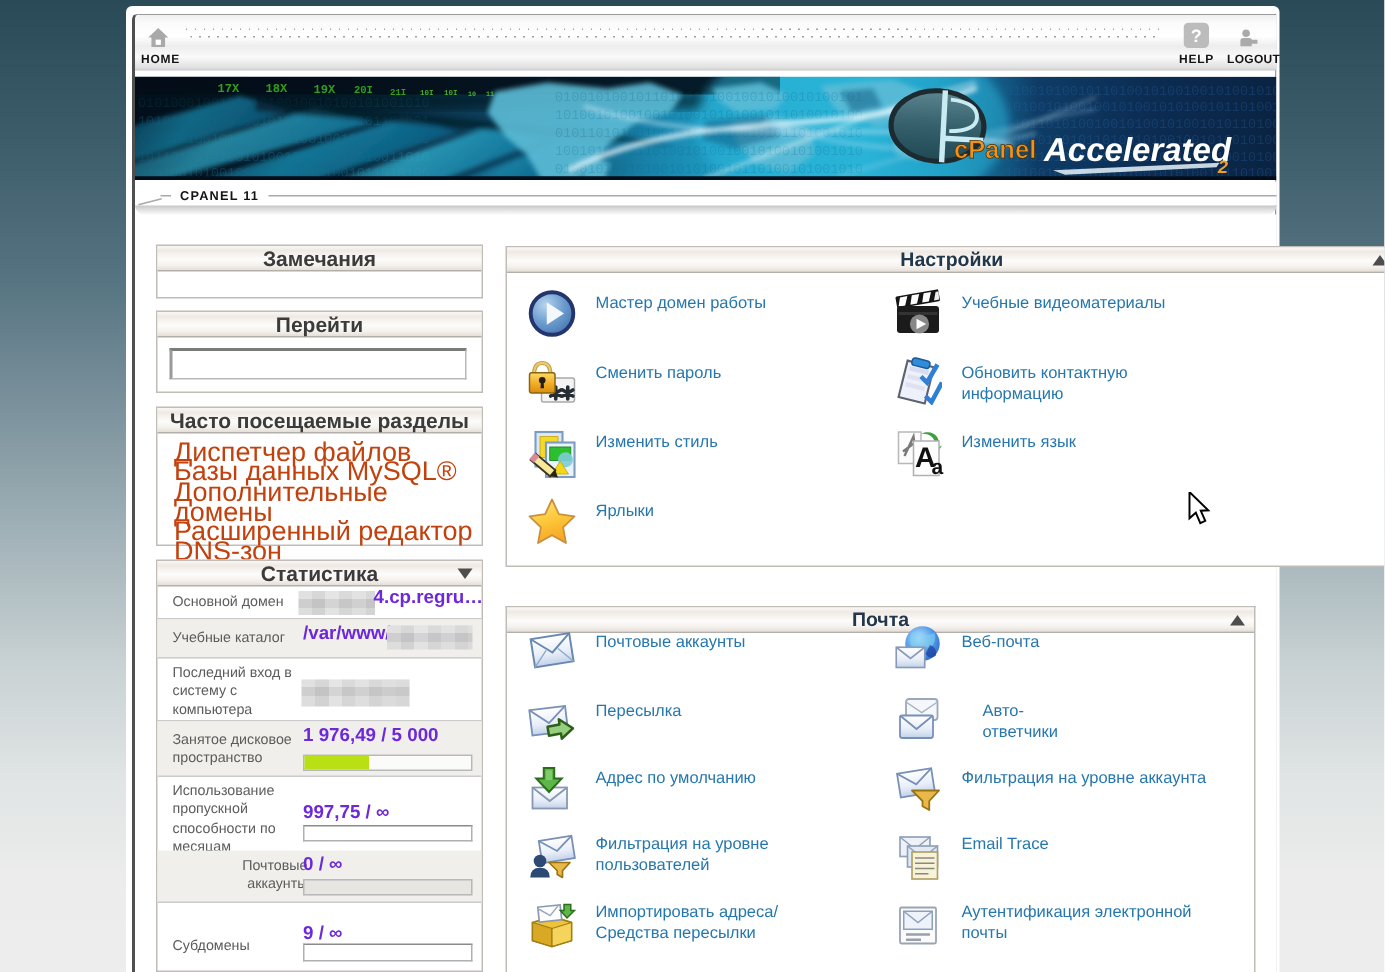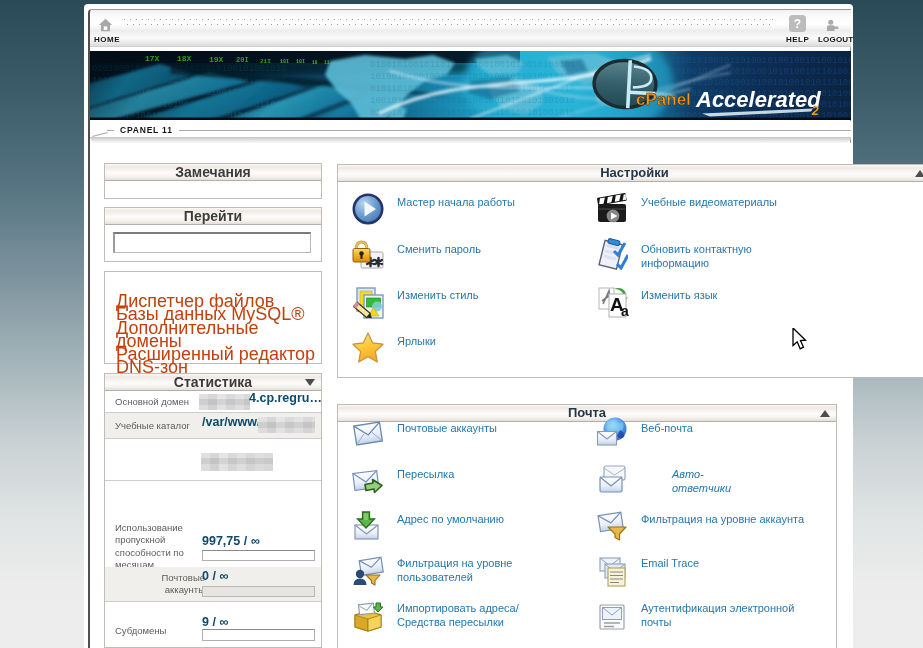--- a/index.html
+++ b/index.html
@@ -32,21 +32,21 @@
 .phdr{color:#23374b;font-size:13px;}
 .tri-up{position:absolute;right:6px;top:5px;width:0;height:0;border-left:5.5px solid transparent;border-right:5.5px solid transparent;border-bottom:7px solid #4d4d4d;}
 .tri-dn{position:absolute;right:6px;top:5px;width:0;height:0;border-left:5.5px solid transparent;border-right:5.5px solid transparent;border-top:7px solid #4d4d4d;}
 
 .slink{color:#c2410c;font-size:18px;line-height:13.25px;}
 #goinput{left:113px;top:232px;width:195px;height:18px;background:#fff;border:1px solid #b8b8b8;border-top:2px solid #7a7a7a;border-left:2px solid #9a9a9a;}
 
 .srow{position:absolute;left:0;right:0;border-bottom:1px solid #cccccc;}
 .grey{background:#f0efec;}
 .slab{position:absolute;left:10px;width:90px;font-size:9.5px;line-height:12.3px;color:#5c5c5c;}
-.sval{position:absolute;left:97px;font-weight:bold;font-size:12.5px;color:#0c4a6e;}
+.sval{position:absolute;left:97px;font-weight:bold;font-size:12.5px;color:#6d28d9;}
 .mosaic{position:absolute;background-image:linear-gradient(180deg,rgba(255,255,255,0.22) 0 5px,rgba(120,120,120,0.10) 5px 11px,rgba(255,255,255,0.12) 11px 18px),linear-gradient(90deg,#d8d8d8 0 9px,#cccccc 9px 18px,#dedede 18px 27px,#d0d0d0 27px 36px,#dadada 36px 45px,#cecece 45px 54px,#d6d6d6 54px 63px,#d2d2d2 63px 72px);}
 .sinput{position:absolute;background:#fff;border:1px solid #b0b0b0;border-top-color:#8a8a8a;}
 .sbar{position:absolute;background:#e6e5e2;border:1px solid #b8b8b8;}
 
 .plink{color:#2577ad;font-size:11px;line-height:14px;}
 </style></head>
 <body>
 <div id="page">
   <div id="shell" class="a"></div>
   <div id="mainbox" class="a"></div>
@@ -215,37 +215,45 @@
   <div id="contentbg" class="a"></div>
 
   <div class="a box" style="left:104px;top:163px;width:218px;height:36px;">
     <div class="hdr">Замечания</div>
   </div>
   <div class="a box" style="left:104px;top:207px;width:218px;height:55px;">
     <div class="hdr">Перейти</div>
   </div>
   <div id="goinput" class="a"></div>
   <div class="a box" style="left:104px;top:271px;width:218px;height:93px;">
+    <div class="hdr">Часто посещаемые разделы</div>
     <div class="a slink" style="left:11px;top:23px;">Диспетчер файлов<br>Базы данных MySQL®<br>Дополнительные домены<br>Расширенный редактор DNS-зон<br>Субдомены</div>
   </div>
 
   <div class="a box" style="left:104px;top:373px;width:218px;height:275px;text-decoration:underline;">
     <div class="hdr">Статистика<span class="tri-dn"></span></div>
     <div class="srow" style="top:17px;height:21px;">
       <div class="slab" style="top:5px;">Основной домен</div>
       <div class="mosaic" style="left:94px;top:3px;width:51px;height:16px;"></div>
       <div class="sval" style="left:144px;top:0px;">4.cp.regru…</div>
     </div>
     <div class="srow grey" style="top:39px;height:25px;">
       <div class="slab" style="top:7px;">Учебные каталог</div>
       <div class="sval" style="top:2px;">/var/www/</div>
       <div class="mosaic" style="left:153px;top:4px;width:57px;height:16px;"></div>
     </div>
     <div class="srow" style="top:65px;height:41px;">
+      <div class="slab" style="top:4px;">Последний вход в систему с компьютера</div>
       <div class="mosaic" style="left:96px;top:14px;width:72px;height:18px;"></div>
+    </div>
+    <div class="srow grey" style="top:107px;height:36px;">
+      <div class="slab" style="top:7px;">Занятое дисковое пространство</div>
+      <div class="sval" style="top:2px;">1 976,49 / 5 000</div>
+      <div class="sbar" style="left:97px;top:22px;width:111px;height:9px;background:#fbfbfa;"></div>
+      <div class="a" style="left:98px;top:23px;width:43px;height:9px;background:#b8e014;"></div>
     </div>
     <div class="srow" style="top:144px;height:59px;">
       <div class="slab" style="top:4px;">Использование пропускной способности по месяцам</div>
       <div class="sval" style="top:16px;">997,75 / ∞</div>
       <div class="sinput" style="left:97px;top:32px;width:111px;height:9px;"></div>
     </div>
     <div class="srow grey" style="top:193px;height:34px;text-align:right;">
       <div class="slab" style="top:5px;">Почтовые<br>аккаунты</div>
       <div class="sval" style="top:2px;">0 / ∞</div>
       <div class="sbar" style="left:97px;top:19px;width:111px;height:9px;"></div>
@@ -253,35 +261,35 @@
     <div class="srow" style="top:239px;height:38px;border-bottom:none;">
       <div class="slab" style="top:12px;">Субдомены</div>
       <div class="sval" style="top:2px;">9 / ∞</div>
       <div class="sinput" style="left:97px;top:16px;width:111px;height:10px;"></div>
     </div>
   </div>
 
   <div class="a box" style="left:337px;top:164px;width:595px;height:214px;">
     <div class="hdr phdr">Настройки<span class="tri-up"></span></div>
   </div>
-  <div class="a plink" style="left:397px;top:195px;">Мастер начала работы</div>
+  <div class="a plink" style="left:397px;top:195px;">Мастер домен работы</div>
   <div class="a plink" style="left:641px;top:195px;">Учебные видеоматериалы</div>
   <div class="a plink" style="left:397px;top:242px;">Сменить пароль</div>
   <div class="a plink" style="left:641px;top:242px;">Обновить контактную<br>информацию</div>
   <div class="a plink" style="left:397px;top:288px;">Изменить стиль</div>
   <div class="a plink" style="left:641px;top:288px;">Изменить язык</div>
   <div class="a plink" style="left:397px;top:334px;">Ярлыки</div>
 
   <div class="a box" style="left:337px;top:404px;width:500px;height:303px;border-bottom:none;">
     <div class="hdr phdr">Почта<span class="tri-up"></span></div>
   </div>
   <div class="a plink" style="left:397px;top:421px;">Почтовые аккаунты</div>
   <div class="a plink" style="left:641px;top:421px;">Веб-почта</div>
   <div class="a plink" style="left:397px;top:467px;">Пересылка</div>
-  <div class="a plink" style="left:672px;top:467px;font-style:italic;">Авто-<br>ответчики</div>
+  <div class="a plink" style="left:655px;top:467px;">Авто-<br>ответчики</div>
   <div class="a plink" style="left:397px;top:512px;">Адрес по умолчанию</div>
   <div class="a plink" style="left:641px;top:512px;">Фильтрация на уровне аккаунта</div>
   <div class="a plink" style="left:397px;top:556px;">Фильтрация на уровне<br>пользователей</div>
   <div class="a plink" style="left:641px;top:556px;">Email Trace</div>
   <div class="a plink" style="left:397px;top:601px;">Импортировать адреса/<br>Средства пересылки</div>
   <div class="a plink" style="left:641px;top:601px;">Аутентификация электронной<br>почты</div>
 
   <svg class="a" style="left:352px;top:193px" width="32" height="32" viewBox="0 0 32 32">
     <defs>
         <radialGradient id="gs1" cx="0.35" cy="0.3" r="0.9">

